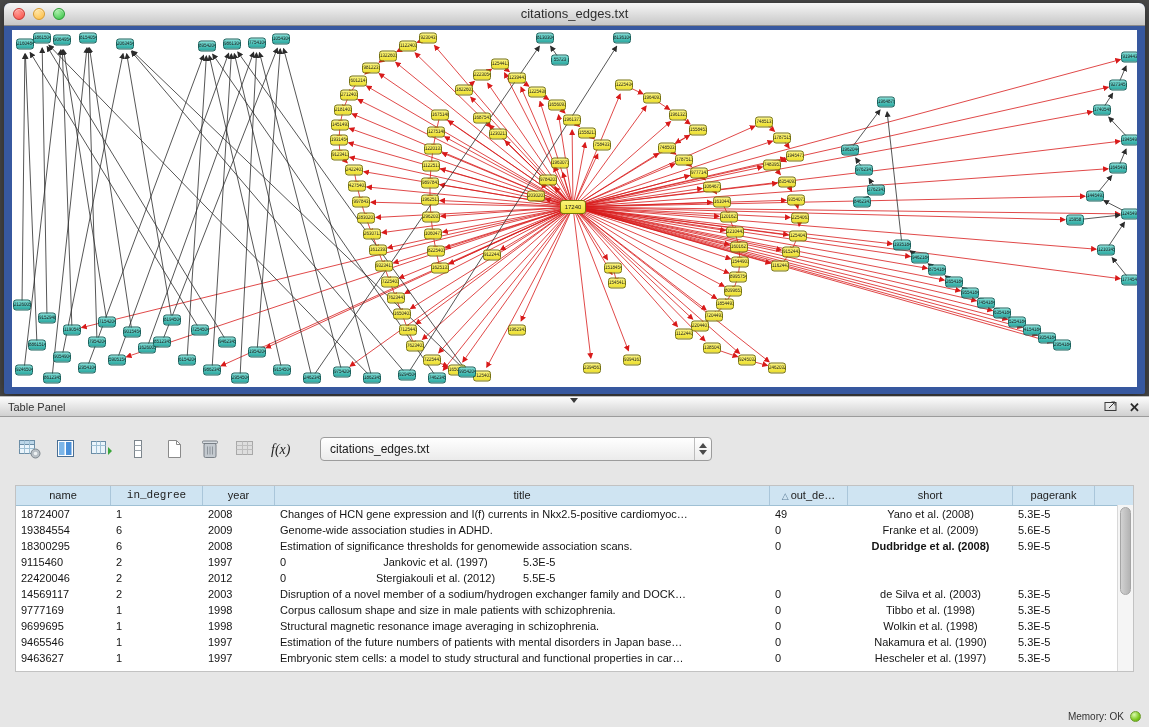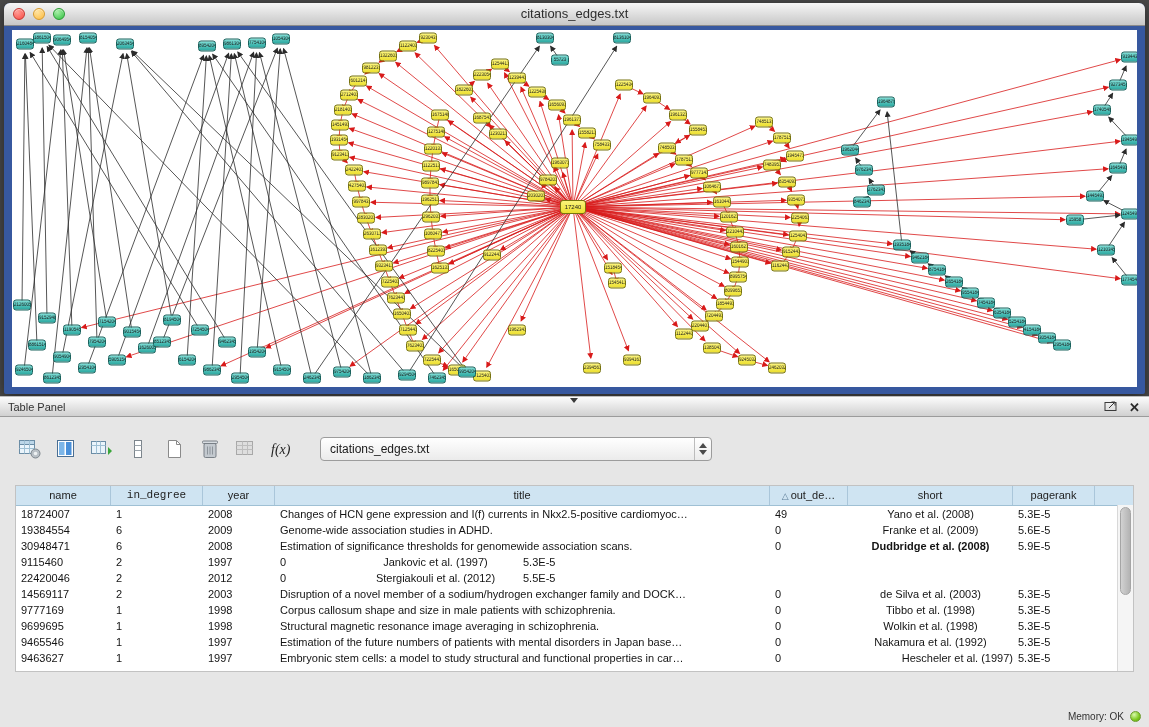--- a/index.html
+++ b/index.html
@@ -911,21 +911,21 @@
         <div class="tr">
           <div class="td" style="width: 95px;">19384554</div>
           <div class="td" style="width: 92px;">6</div>
           <div class="td" style="width: 72px;">2009</div>
           <div class="td" style="width: 495px;">Genome-wide association studies in ADHD.</div>
           <div class="td" style="width: 78px;">0</div>
           <div class="td center" style="width: 165px;">Franke et al. (2009)</div>
           <div class="td" style="width: 82px;">5.6E-5</div>
         </div>
         <div class="tr">
-          <div class="td" style="width: 95px;">30948471</div>
+          <div class="td" style="width: 95px;">18300295</div>
           <div class="td" style="width: 92px;">6</div>
           <div class="td" style="width: 72px;">2008</div>
           <div class="td" style="width: 495px;">Estimation of significance thresholds for genomewide association scans.</div>
           <div class="td" style="width: 78px;">0</div>
           <div class="td center" style="width: 165px; font-weight: bold;">Dudbridge et al. (2008)</div>
           <div class="td" style="width: 82px;">5.9E-5</div>
         </div>
         <div class="tr">
           <div class="td" style="width: 95px;">9115460</div>
           <div class="td" style="width: 92px;">2</div>
@@ -968,30 +968,30 @@
           <div class="td" style="width: 78px;">0</div>
           <div class="td center" style="width: 165px;">Wolkin et al. (1998)</div>
           <div class="td" style="width: 82px;">5.3E-5</div>
         </div>
         <div class="tr">
           <div class="td" style="width: 95px;">9465546</div>
           <div class="td" style="width: 92px;">1</div>
           <div class="td" style="width: 72px;">1997</div>
           <div class="td" style="width: 495px;">Estimation of the future numbers of patients with mental disorders in Japan base…</div>
           <div class="td" style="width: 78px;">0</div>
-          <div class="td center" style="width: 165px;">Nakamura et al. (1992)</div>
+          <div class="td center" style="width: 165px;">Nakamura et al. (1990)</div>
           <div class="td" style="width: 82px;">5.3E-5</div>
         </div>
         <div class="tr">
           <div class="td" style="width: 95px;">9463627</div>
           <div class="td" style="width: 92px;">1</div>
           <div class="td" style="width: 72px;">1997</div>
           <div class="td" style="width: 495px;">Embryonic stem cells: a model to study structural and functional properties in car…</div>
           <div class="td" style="width: 78px;">0</div>
-          <div class="td center" style="width: 165px; text-align: right;">Hescheler et al. (1997)</div>
+          <div class="td center" style="width: 165px;">Hescheler et al. (1997)</div>
           <div class="td" style="width: 82px;">5.3E-5</div>
         </div>
       </div>
     <div class="vscroll">
         <div class="vthumb"></div>
       </div>
   </div>
 
 
   <div class="statusbar">

